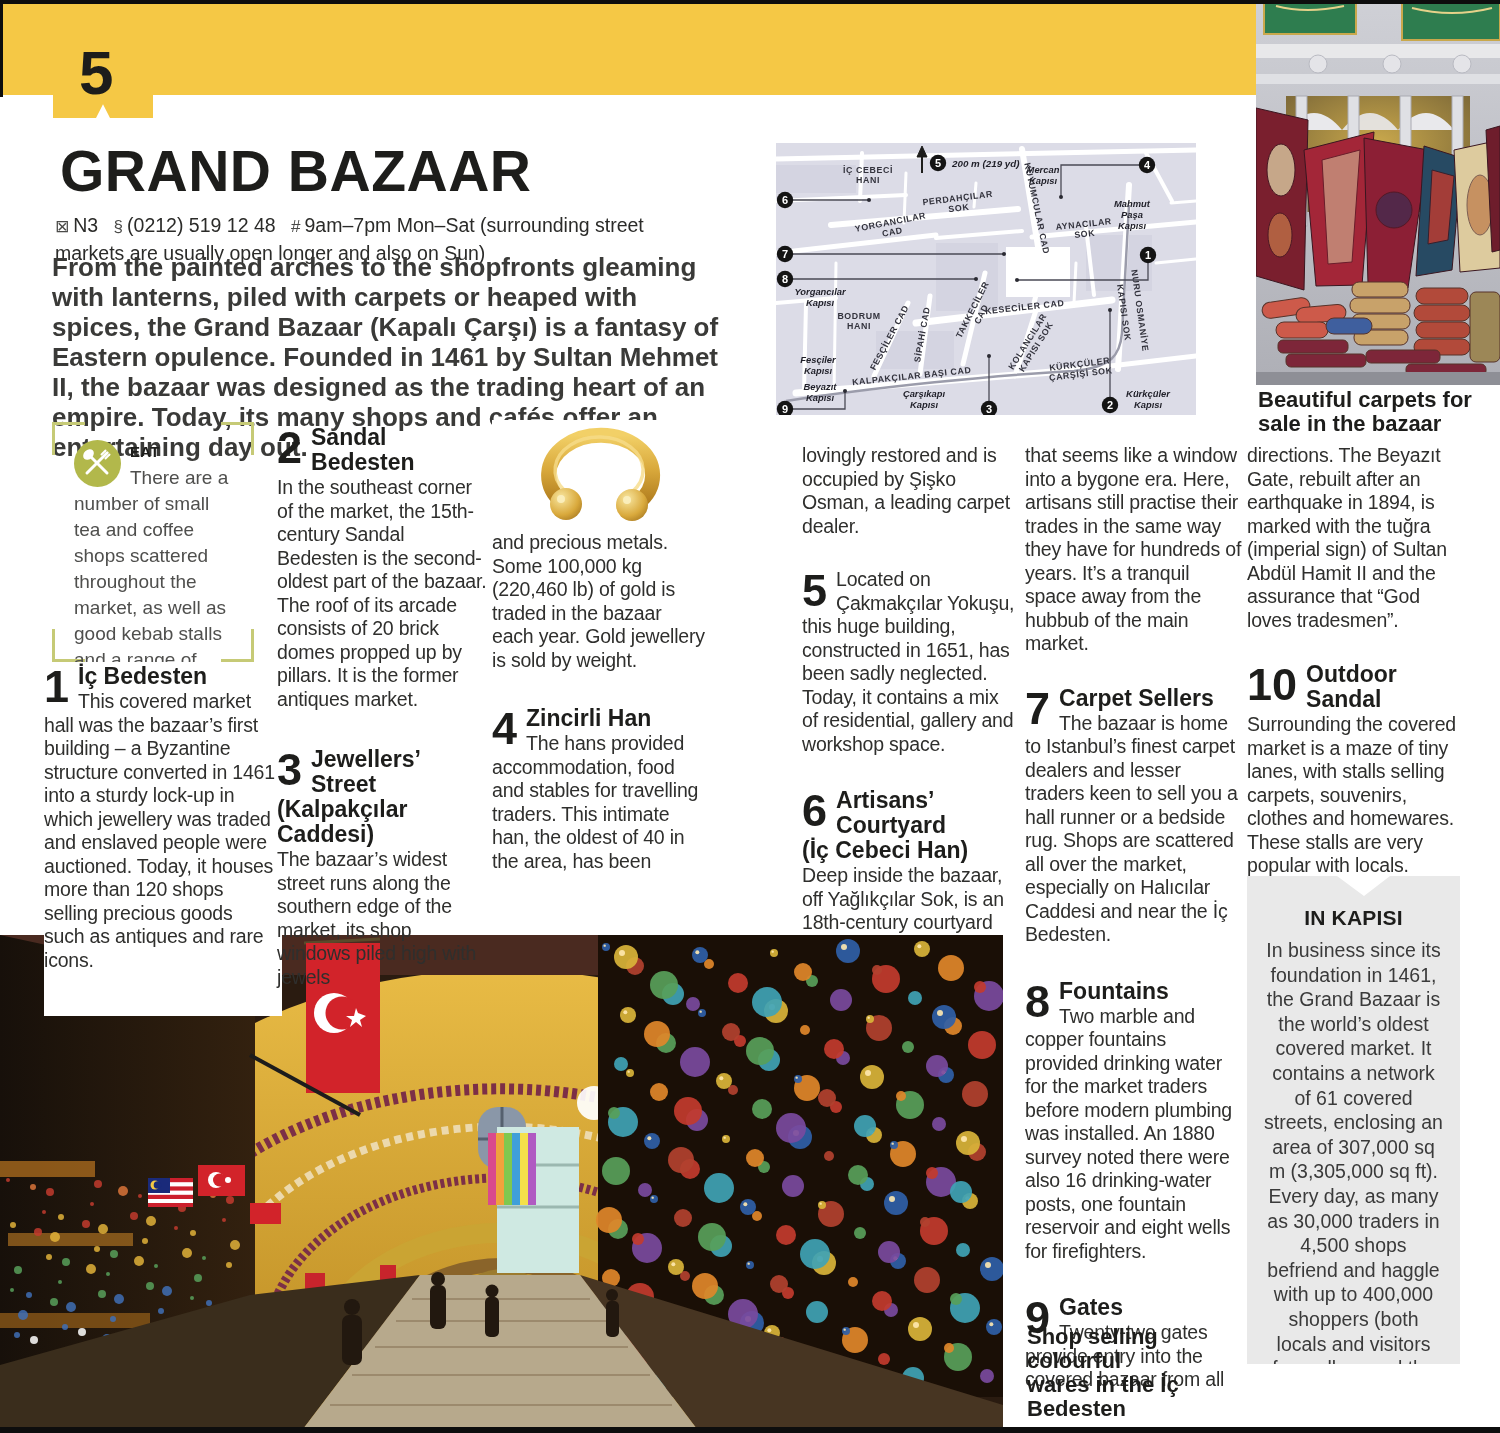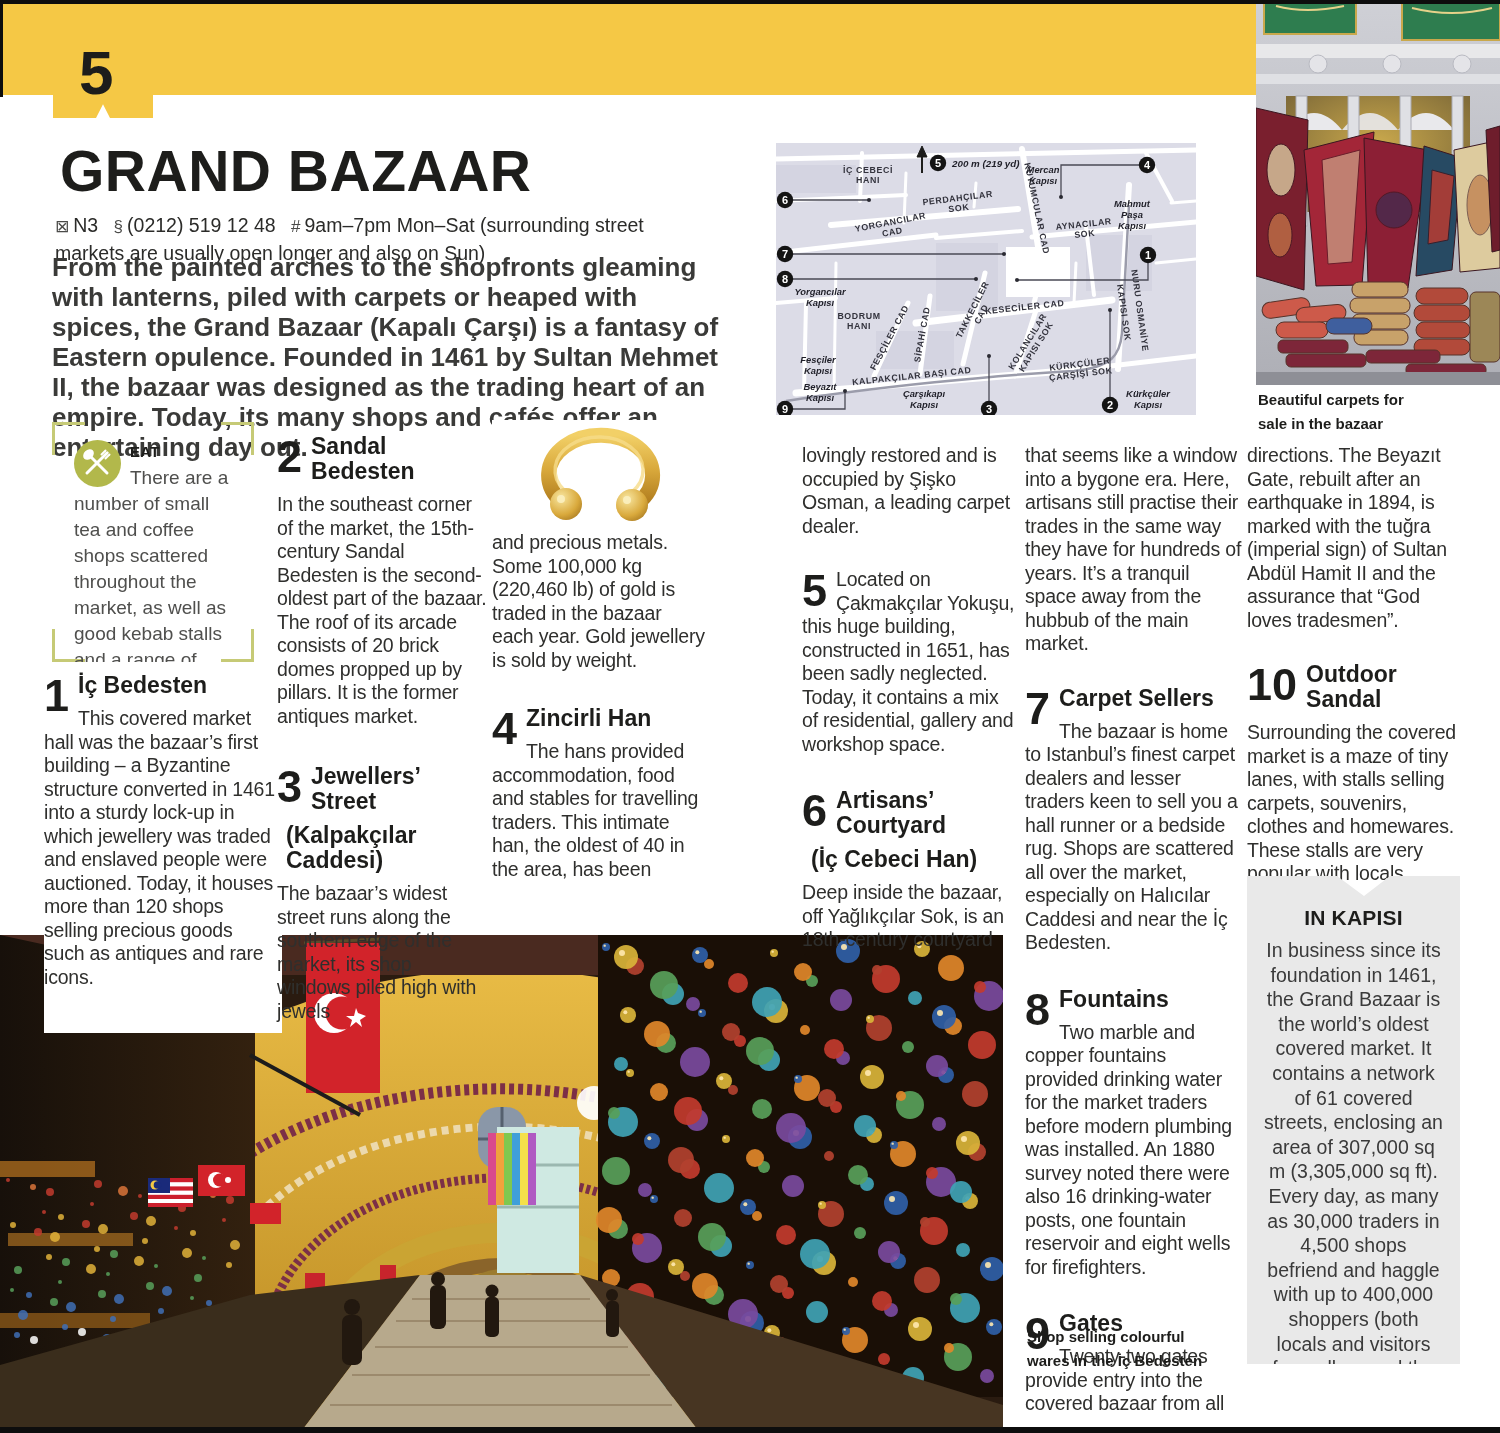--- a/index.html
+++ b/index.html
@@ -33,26 +33,26 @@
   .eatbox .bl{left:0;bottom:0;border-left-width:3px;border-bottom-width:3px;}
   .eatbox .br{right:0;bottom:0;border-right-width:3px;border-bottom-width:3px;}
   .eat-inner{position:absolute;left:22px;top:16px;width:164px;font-size:19px;line-height:26px;color:#4f4f4d;}
   .eat-icon{float:left;width:47px;height:47px;margin:2px 9px 2px 0;}
   .eat-inner b{font-size:15px;color:#1d1d1b;letter-spacing:.3px;}
 
   
   .col{position:absolute;z-index:7;}
   .sec{margin:0 0 32px 0;}
   .sec .n{float:left;font-size:45px;line-height:40px;font-weight:800;color:#1d1d1b;margin:3px 9px 2px 0;}
-  .sec h3{margin:9px;font-size:23px;line-height:25px;font-weight:800;color:#1d1d1b;white-space:pre-line;}
+  .sec h3{margin:0;font-size:23px;line-height:25px;font-weight:800;color:#1d1d1b;white-space:pre-line;}
   .sec h3.t2{white-space:pre-line;}
   .sec p,.cont{margin:1px 0 0 0;font-size:19.5px;line-height:23.5px;letter-spacing:-.2px;color:#2f2f2d;}
   .cont{margin-bottom:30px;}
 
-  .cap{position:absolute;margin:0;font-size:15px;line-height:24px;font-weight:700;color:#1d1d1b;
+  .cap{position:absolute;margin:0;font-size:22px;line-height:24px;font-weight:700;color:#1d1d1b;
        white-space:pre-line;z-index:8;}
 
   .bracelet{width:213px;height:106px;background:#fff;}
   .bracelet-cap{margin:6px 0 28px 0;font-size:19px;line-height:24px;font-weight:700;color:#1d1d1b;white-space:pre-line;}
 
   
   .map{position:absolute;left:776px;top:143px;width:420px;height:272px;z-index:6;}
   .map svg{display:block;}
   .ml-street{font-size:8.8px;font-weight:700;letter-spacing:.6px;fill:#33333d;}
   .ml-gate{font-size:9.4px;font-style:italic;font-weight:600;fill:#1f1f28;}

